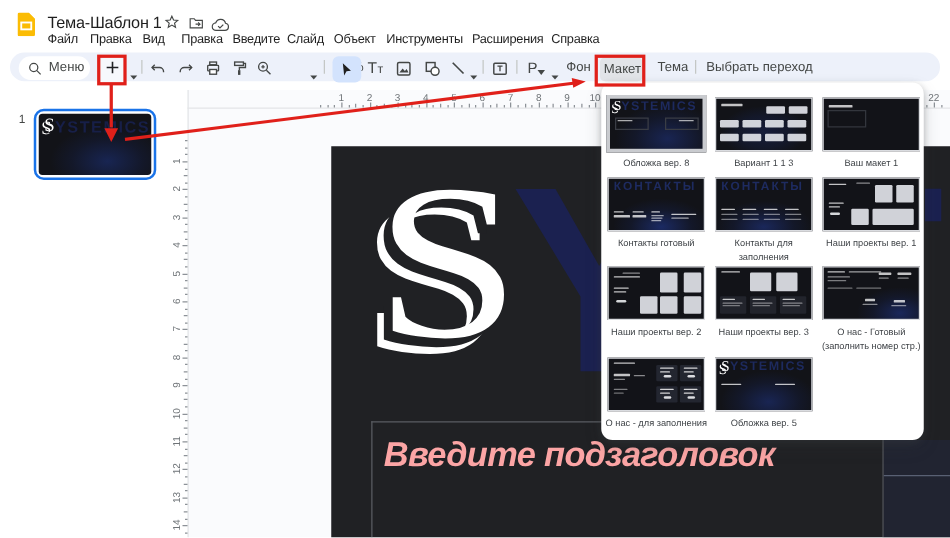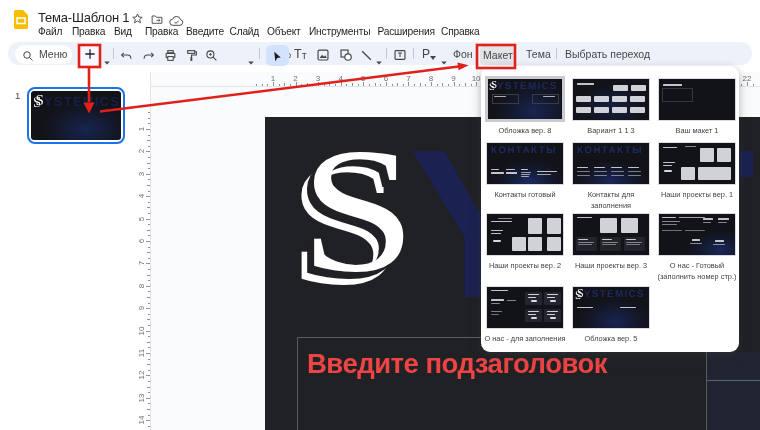--- a/index.html
+++ b/index.html
@@ -3,21 +3,21 @@
 <div style="position:absolute;left:150px;top:72px;width:610px;height:358px;background:#fafbfd;"></div>
 <div style="position:absolute;left:150px;top:72px;width:1px;height:358px;background:#e3e5e8;"></div>
 <div style="position:absolute;left:150px;top:86px;width:610px;height:1px;background:#e3e5e8;"></div>
 <div style="position:absolute;left:265px;top:117px;width:495px;height:313px;background:#202124;overflow:hidden;">
     <div style="position:absolute;left:143.8px;top:1.1px;font-family:'Liberation Sans',sans-serif;font-weight:bold;font-size:212px;line-height:1;color:#1b2150;">Y</div>
     <div style="position:absolute;left:35.2px;top:5px;font-family:'Liberation Serif',serif;font-size:177px;line-height:1;color:#fff;transform:scaleX(1.18);transform-origin:left top;text-shadow:-6px 7px 0 #202124,-10.5px 12.5px 0 #fff;">S</div>
     <div style="position:absolute;left:474.5px;top:34px;width:13.5px;height:26px;background:#1b2150;"></div>
     <div style="position:absolute;left:32px;top:220px;width:410px;height:93px;border-top:1px solid #595c62;border-left:1px solid #595c62;border-right:1px solid #595c62;"></div>
     <div style="position:absolute;left:442px;top:235px;width:53px;height:78px;background:#212431;"></div>
     <div style="position:absolute;left:442px;top:263px;width:53px;height:1px;background:#596073;"></div>
-    <div style="position:absolute;left:42px;top:231px;font-weight:bold;font-size:27.5px;color:#ef4444;letter-spacing:-0.5px;white-space:nowrap;">Введите подзаголовок</div>
+    <div style="position:absolute;left:42px;top:231px;font-weight:bold;font-size:27.5px;color:#fca5a5;letter-spacing:-0.5px;white-space:nowrap;font-style:italic;">Введите подзаголовок</div>
   </div>
 <div style="position:absolute;left:265.0px;top:74px;width:16px;text-align:center;font-size:8px;color:#6e7377;">1</div>
 <div style="position:absolute;left:273.0px;top:82px;width:1px;height:4px;background:#8d9298;"></div>
 <div style="position:absolute;left:278.6px;top:84px;width:1px;height:2px;background:#8d9298;"></div>
 <div style="position:absolute;left:284.3px;top:83px;width:1px;height:3px;background:#8d9298;"></div>
 <div style="position:absolute;left:289.9px;top:84px;width:1px;height:2px;background:#8d9298;"></div>
 <div style="position:absolute;left:287.6px;top:74px;width:16px;text-align:center;font-size:8px;color:#6e7377;">2</div>
 <div style="position:absolute;left:295.6px;top:82px;width:1px;height:4px;background:#8d9298;"></div>
 <div style="position:absolute;left:301.2px;top:84px;width:1px;height:2px;background:#8d9298;"></div>
 <div style="position:absolute;left:306.9px;top:83px;width:1px;height:3px;background:#8d9298;"></div>

